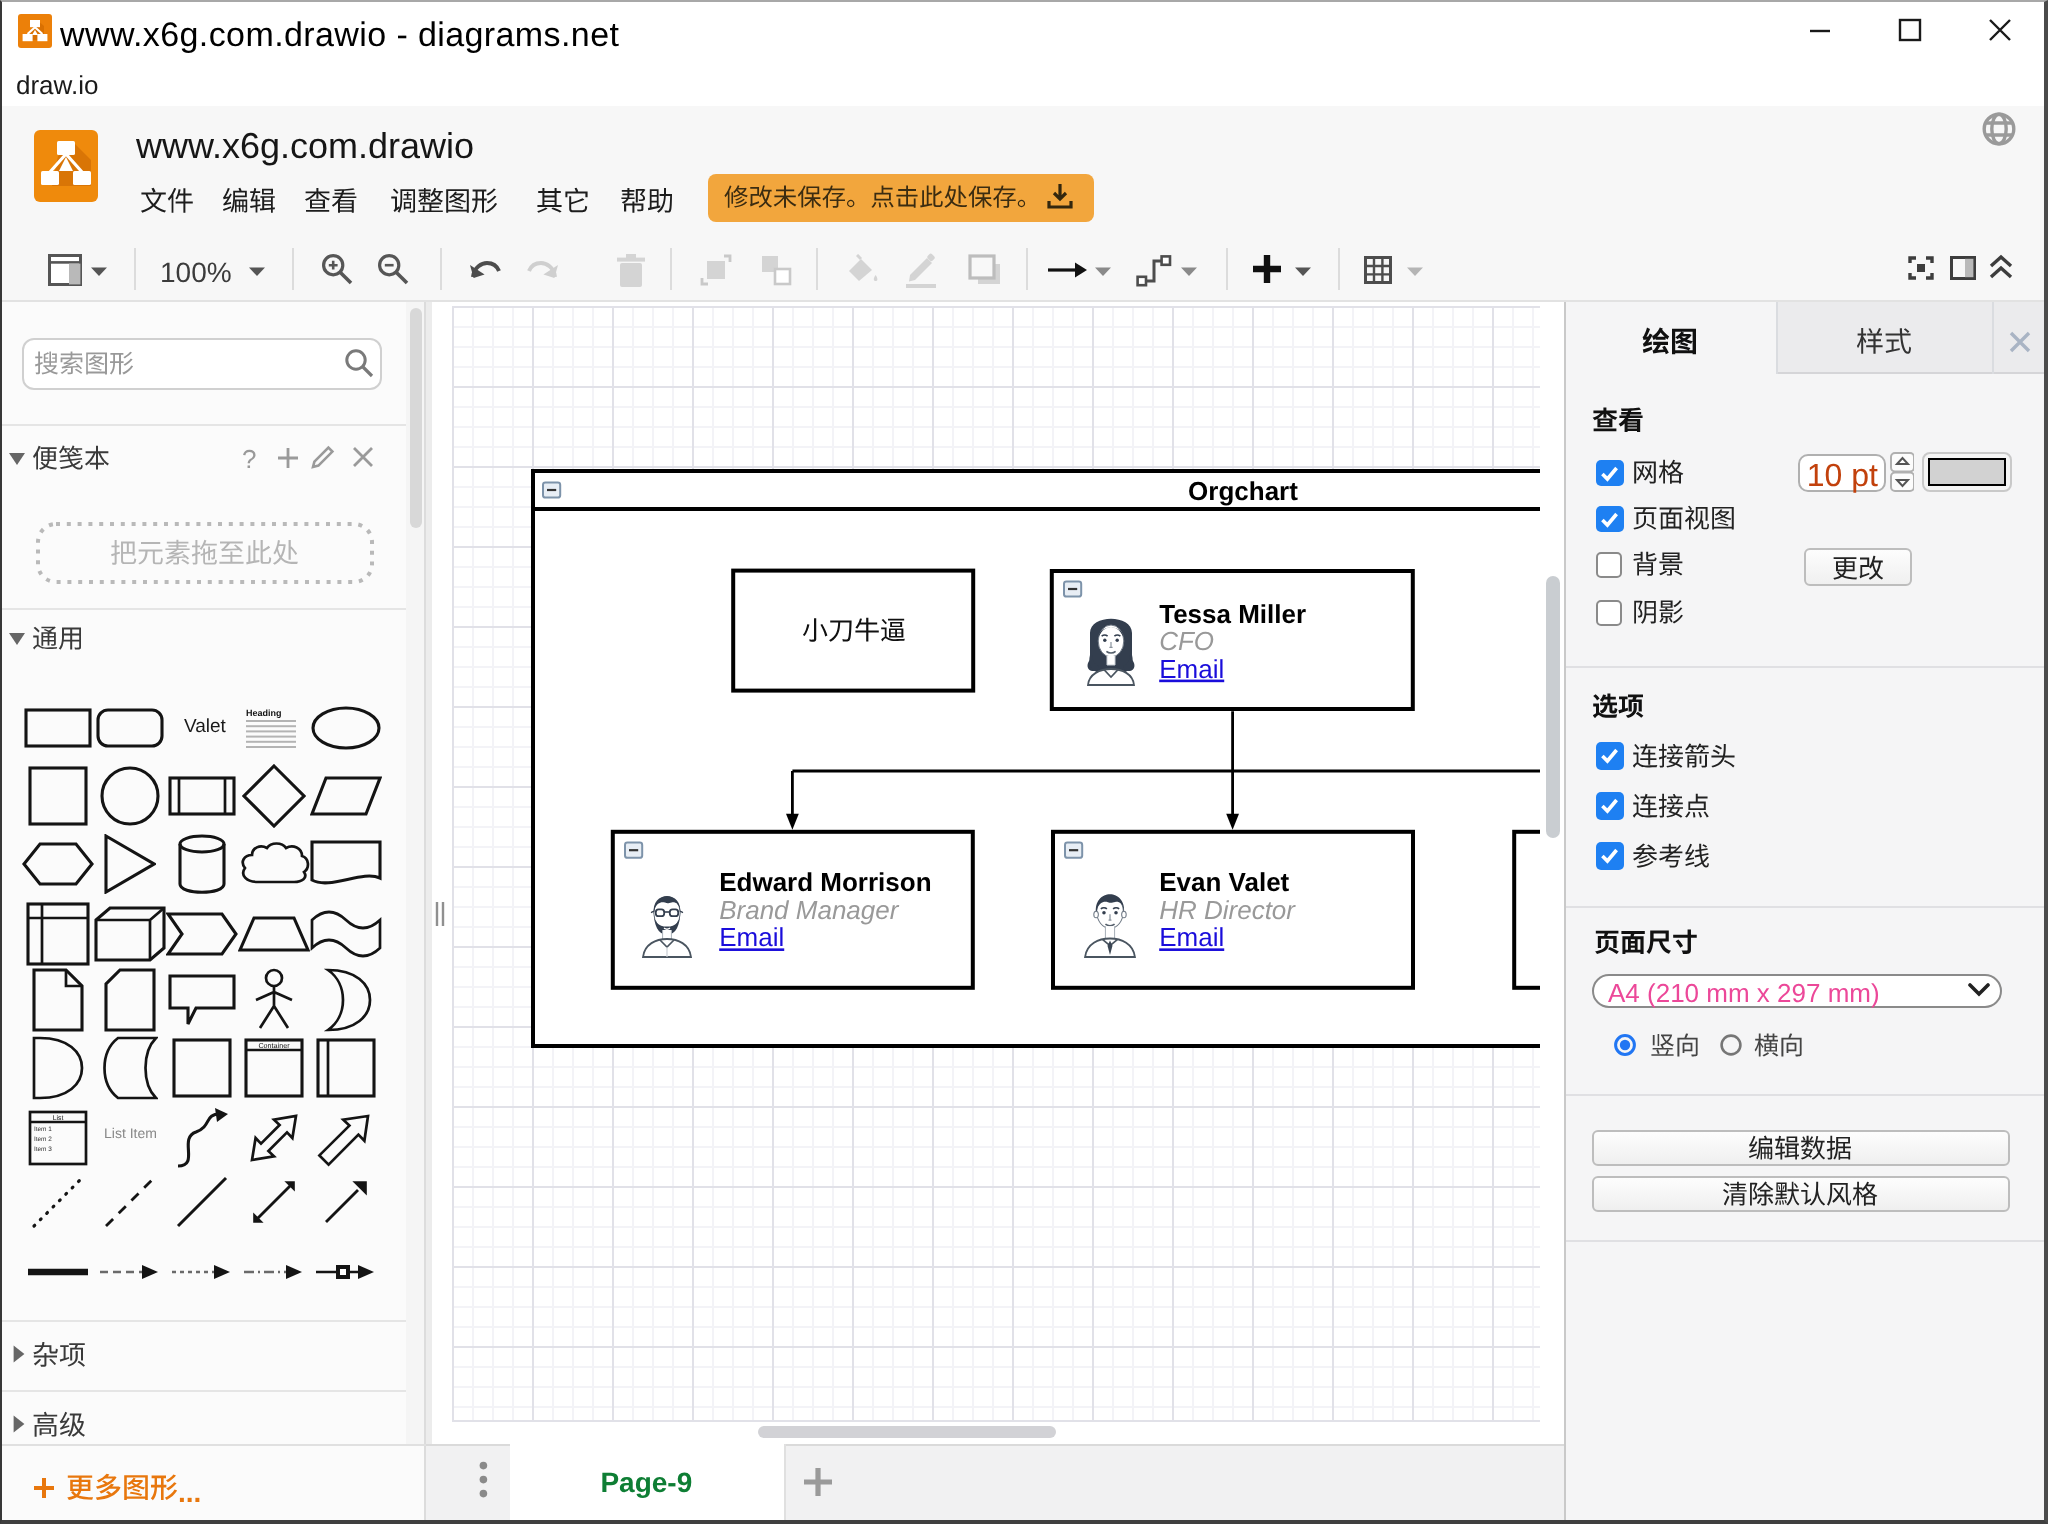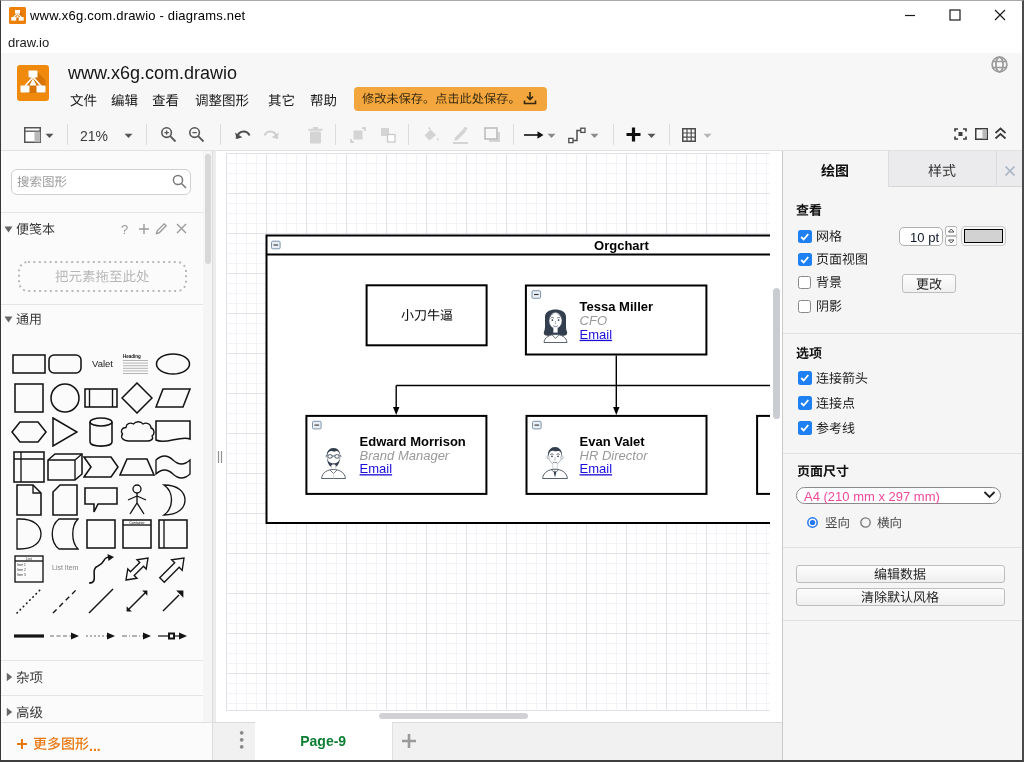--- a/index.html
+++ b/index.html
@@ -10,21 +10,21 @@
 <div class="abs" style="left:1px;top:1px;width:1022px;height:29px;background:#fff"></div>
 <svg class="abs" style="left:9px;top:7px" width="17" height="17" viewBox="0 0 17 17">
 <rect x="0" y="0" width="17" height="17" rx="1.5" fill="#ec8009"></rect>
 <path d="M4 13 L13 13 L13 6 L9.5 3 Z" fill="#d66d00" opacity="0.85"></path>
 <rect x="6" y="3" width="5" height="3.6" fill="#fff"></rect>
 <rect x="2.3" y="10" width="5" height="3.6" fill="#fff"></rect>
 <rect x="9.7" y="10" width="5" height="3.6" fill="#fff"></rect>
 <path d="M8.5 6.6 L4.8 10 M8.5 6.6 L12.2 10" stroke="#fff" stroke-width="1.1" fill="none"></path>
 <path d="M8.5 8 L10 10.5 L7 10.5 Z" fill="#fff"></path>
 </svg>
-<div class="abs" style="left:30px;top:8px;font-size:13px;color:#000;letter-spacing:0.2px">www.x6g.com.drawio - diagrams.net</div>
+<div class="abs" style="left:30px;top:8px;font-size:17px;color:#000;letter-spacing:0.2px">www.x6g.com.drawio - diagrams.net</div>
 <svg class="abs" style="left:899px;top:5px" width="120" height="20" viewBox="0 0 120 20">
 <path d="M6 10.5 L16 10.5" stroke="#1a1a1a" stroke-width="1.2"></path>
 <rect x="51" y="5" width="10" height="10" fill="none" stroke="#1a1a1a" stroke-width="1.2"></rect>
 <path d="M96 5 L106 15 M106 5 L96 15" stroke="#1a1a1a" stroke-width="1.2"></path>
 </svg>
 <div class="abs" style="left:1px;top:30px;width:1022px;height:23px;background:#fff"></div>
 <div class="abs" style="left:8px;top:35px;font-size:13px;color:#1a1a1a">draw.io</div>
 <div class="abs" style="left:1px;top:53px;width:1022px;height:64px;background:#f7f7f7"></div>
 <svg class="abs" style="left:17px;top:65px" width="32" height="36" viewBox="0 0 32 36">
 <rect x="0" y="0" width="32" height="36" rx="3" fill="#ef8a0c"></rect>
@@ -93,21 +93,21 @@
 <div class="abs" style="left:612.8px;top:124px;width:1px;height:21px;background:#dcdcdc"></div>
 <div class="abs" style="left:668.7px;top:124px;width:1px;height:21px;background:#dcdcdc"></div>
 <svg class="abs" style="left:24px;top:127px" width="17" height="16" viewBox="0 0 17 16">
 <rect x="0.75" y="0.75" width="15.5" height="14.5" fill="#fff" stroke="#555" stroke-width="1.5"></rect>
 <path d="M1 4.2 L16 4.2" stroke="#555" stroke-width="1.3"></path>
 <rect x="10.5" y="4.8" width="5.7" height="10.4" fill="#b9b9b9"></rect>
 </svg>
 <svg class="abs" style="left:45px;top:133px" width="9" height="6" viewBox="0 0 9 6">
     <path d="M0.5 0.8 L4.5 5 L8.5 0.8 Z" fill="#555"></path>
   </svg>
-<div class="abs" style="left:80px;top:128px;font-size:14px;color:#3c3c3c">21%</div>
+<div class="abs" style="left:80px;top:128px;font-size:14px;color:#3c3c3c">100%</div>
 <svg class="abs" style="left:124px;top:133px" width="9" height="6" viewBox="0 0 9 6">
     <path d="M0.5 0.8 L4.5 5 L8.5 0.8 Z" fill="#555"></path>
   </svg>
 <svg class="abs" style="left:161px;top:127px" width="16" height="16" viewBox="0 0 16 16">
 <circle cx="5.6" cy="5.6" r="4.8" fill="none" stroke="#565656" stroke-width="1.6"></circle>
 <path d="M5.6 3.4 L5.6 7.8 M3.4 5.6 L7.8 5.6" stroke="#565656" stroke-width="1.3"></path>
 <path d="M9.2 9.2 L14.5 14.5" stroke="#565656" stroke-width="1.8"></path>
 </svg>
 <svg class="abs" style="left:189px;top:127px" width="16" height="16" viewBox="0 0 16 16">
 <circle cx="5.6" cy="5.6" r="4.8" fill="none" stroke="#565656" stroke-width="1.6"></circle>
@@ -601,21 +601,21 @@
       <path d="M9.6 -4.9V-3.8H3.5V-4.9ZM2.6 -5.7V1.0H3.5V-1.2H9.6V-0.1C9.6 0.1 9.5 0.2 9.3 0.2C9.1 0.2 8.3 0.2 7.5 0.2C7.7 0.4 7.8 0.8 7.9 1.1C8.9 1.1 9.6 1.0 10.0 0.9C10.4 0.8 10.5 0.5 10.5 -0.0V-5.7ZM3.5 -3.1H9.6V-1.9H3.5ZM4.3 -10.9V-9.8H1.0V-9.0H4.3V-7.8C2.9 -7.6 1.6 -7.4 0.7 -7.3L0.9 -6.4L4.3 -7.1V-6.1H5.3V-10.9ZM7.1 -10.9V-7.5C7.1 -6.5 7.5 -6.2 8.7 -6.2C9.0 -6.2 10.6 -6.2 10.9 -6.2C11.9 -6.2 12.2 -6.6 12.3 -7.8C12.0 -7.9 11.6 -8.0 11.4 -8.2C11.4 -7.2 11.3 -7.1 10.8 -7.1C10.5 -7.1 9.1 -7.1 8.8 -7.1C8.2 -7.1 8.1 -7.1 8.1 -7.5V-8.5C9.4 -8.8 10.8 -9.2 11.8 -9.6L11.1 -10.3C10.4 -10.0 9.2 -9.6 8.1 -9.3V-10.9Z M16.1 -8.3H22.8V-7.5H16.1ZM16.1 -9.8H22.8V-9.0H16.1ZM16.4 -3.8H22.6V-2.5H16.4ZM21.1 -0.9C22.3 -0.4 23.8 0.3 24.5 0.9L25.2 0.2C24.4 -0.3 22.9 -1.0 21.7 -1.4ZM16.8 -1.5C16.0 -0.9 14.7 -0.3 13.6 0.1C13.8 0.3 14.1 0.6 14.3 0.8C15.4 0.4 16.8 -0.4 17.7 -1.1ZM18.6 -6.6C18.8 -6.4 18.9 -6.2 19.0 -6.0H13.7V-5.2H25.2V-6.0H20.1C19.9 -6.3 19.7 -6.6 19.5 -6.8H23.8V-10.5H15.2V-6.8H19.3ZM15.5 -4.5V-1.8H19.0V0.1C19.0 0.2 19.0 0.3 18.8 0.3C18.6 0.3 18.0 0.3 17.3 0.3C17.4 0.5 17.6 0.8 17.6 1.0C18.5 1.0 19.1 1.0 19.5 0.9C19.9 0.8 20.0 0.6 20.0 0.1V-1.8H23.5V-4.5Z" fill="#222"></path>
     </svg>
   </div>
 <div class="abs" style="left:798.3px;top:299.8px;width:13px;height:13px;background:#fff;border:1.5px solid #8a8a8a;border-radius:2.5px"></div>
 <div style="position:absolute;left:816.3px;top:297.2px;line-height:0">
     <svg width="26.0" height="17.7" viewBox="0 -13.8 26.0 17.7">
       <path d="M11.0 -6.4V-4.1H7.2C7.2 -4.5 7.2 -4.8 7.2 -5.2V-6.4ZM11.0 -7.2H7.2V-9.4H11.0ZM6.3 -10.3V-5.2C6.3 -3.3 6.1 -1.0 4.5 0.6C4.7 0.7 5.1 1.0 5.3 1.1C6.5 -0.0 7.0 -1.7 7.1 -3.2H11.0V-0.3C11.0 -0.1 10.9 0.0 10.7 0.0C10.5 0.0 9.9 0.0 9.2 0.0C9.3 0.2 9.5 0.7 9.5 0.9C10.5 0.9 11.0 0.9 11.4 0.8C11.8 0.6 11.9 0.3 11.9 -0.2V-10.3ZM1.1 -10.4V1.0H2.0V-9.5H4.1C3.8 -8.6 3.5 -7.5 3.1 -6.6C4.0 -5.5 4.3 -4.6 4.3 -3.9C4.3 -3.5 4.2 -3.2 4.0 -3.0C3.9 -3.0 3.7 -2.9 3.6 -2.9C3.4 -2.9 3.1 -2.9 2.8 -2.9C3.0 -2.7 3.1 -2.3 3.1 -2.0C3.4 -2.0 3.7 -2.0 4.0 -2.1C4.2 -2.1 4.5 -2.2 4.7 -2.3C5.0 -2.6 5.2 -3.1 5.2 -3.8C5.2 -4.6 5.0 -5.6 4.0 -6.7C4.4 -7.7 4.9 -9.0 5.3 -10.0L4.6 -10.4L4.5 -10.4Z M23.9 -10.7C23.2 -9.6 21.8 -8.5 20.7 -7.9C20.9 -7.7 21.2 -7.4 21.4 -7.2C22.6 -7.9 24.0 -9.1 24.8 -10.3ZM24.3 -7.1C23.5 -6.0 22.0 -4.9 20.7 -4.2C21.0 -4.0 21.2 -3.7 21.4 -3.5C22.8 -4.3 24.3 -5.5 25.2 -6.8ZM24.6 -3.4C23.7 -1.9 22.0 -0.5 20.3 0.2C20.6 0.4 20.8 0.7 21.0 1.0C22.8 0.1 24.5 -1.4 25.5 -3.0ZM15.4 -3.9H19.2V-2.8H15.4ZM18.4 -1.6C18.9 -0.9 19.4 -0.1 19.6 0.4L20.3 0.0C20.1 -0.5 19.6 -1.3 19.1 -1.9ZM15.3 -8.4H19.3V-7.6H15.3ZM15.3 -9.8H19.3V-9.0H15.3ZM14.4 -10.5V-6.9H20.3V-10.5ZM15.0 -1.9C14.7 -1.2 14.2 -0.5 13.7 0.0C13.9 0.1 14.3 0.4 14.4 0.5C14.9 0.0 15.5 -0.8 15.8 -1.6ZM16.5 -6.7C16.6 -6.5 16.7 -6.3 16.8 -6.1H13.8V-5.3H20.7V-6.1H17.8C17.7 -6.4 17.6 -6.7 17.4 -6.9ZM14.5 -4.6V-2.1H16.8V0.0C16.8 0.1 16.8 0.2 16.6 0.2C16.5 0.2 16.0 0.2 15.5 0.2C15.6 0.4 15.8 0.7 15.8 1.0C16.5 1.0 17.0 1.0 17.3 0.8C17.7 0.7 17.8 0.5 17.8 0.0V-2.1H20.1V-4.6Z" fill="#222"></path>
     </svg>
   </div>
 <div class="abs" style="left:898.5px;top:226.9px;width:44.5px;height:19.5px;background:#fff;border:1px solid #b0b0b0;border-radius:5px"></div>
-<div class="abs" style="left:898.5px;top:229.8px;width:40.5px;height:15px;font-size:13px;color:#0f172a;text-align:right">10 pt</div>
+<div class="abs" style="left:898.5px;top:229.8px;width:40.5px;height:15px;font-size:16px;color:#c2410c;text-align:right">10 pt</div>
 <svg class="abs" style="left:944.9px;top:226.4px" width="12.5" height="20" viewBox="0 0 12.5 20">
 <rect x="0.5" y="0.5" width="11.5" height="9.2" rx="2" fill="#fcfcfc" stroke="#b0b0b0"></rect>
 <rect x="0.5" y="10.3" width="11.5" height="9.2" rx="2" fill="#fcfcfc" stroke="#b0b0b0"></rect>
 <path d="M3.5 6 L6.25 3 L9 6 Z" fill="none" stroke="#555" stroke-width="1"></path>
 <path d="M3.5 14 L6.25 17 L9 14 Z" fill="none" stroke="#555" stroke-width="1"></path>
 </svg>
 <div class="abs" style="left:961.4px;top:226.4px;width:44.5px;height:20px;background:#f5f5f5;border:1px solid #c9c9c9;border-radius:4px"></div>
 <div class="abs" style="left:964.4px;top:229.4px;width:38.5px;height:14px;background:#d2d2d2;border:1.6px solid #000"></div>
 <div class="abs" style="left:901.5px;top:274.4px;width:54px;height:19px;background:linear-gradient(#fdfdfd,#f0f0f0);border:1px solid #bdbdbd;border-radius:3px"></div>
 <div style="position:absolute;left:915.5px;top:274.9px;line-height:0">

